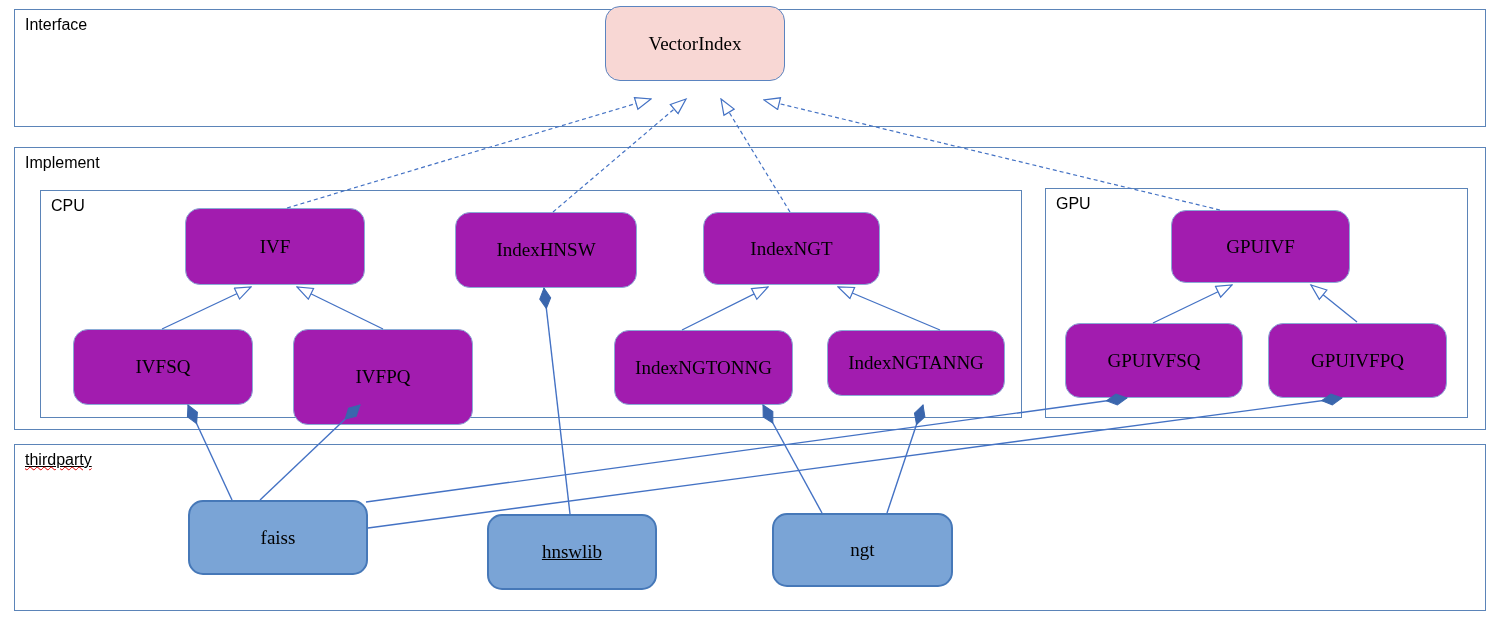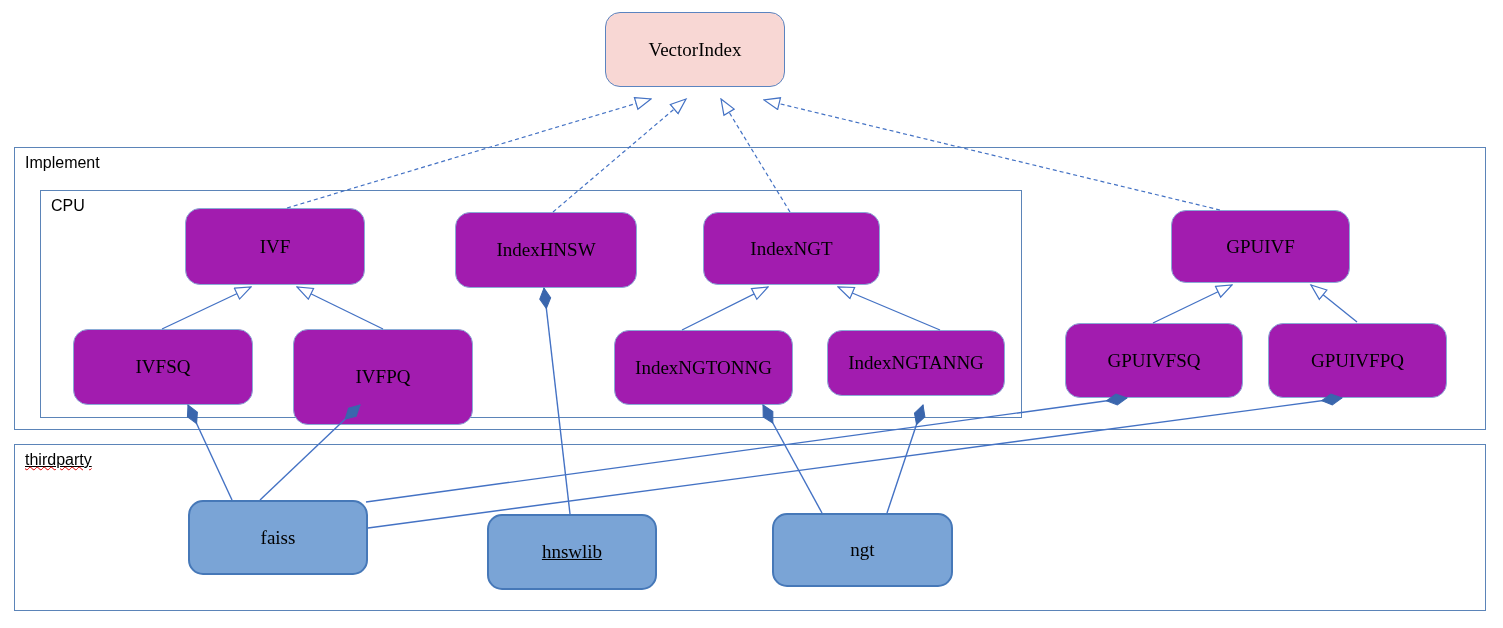--- a/index.html
+++ b/index.html
@@ -56,36 +56,42 @@
   }
   .edge { stroke: #4472c4; stroke-width: 1.3px; fill: none; }
   .edge-realization { stroke-dasharray: 4 3; stroke-width: 1.2px; }
   .edge-composition { stroke-width: 1.4px; }
 </style>
 </head>
 <body>
 
 <div class="canvas">
 
+  <div class="container" style="left: 14px; top: 9px; width: 1472px; height: 118px;">
+    <span class="clabel">Interface</span>
+  </div>
 
   <div class="container" style="left: 14px; top: 147px; width: 1472px; height: 283px;">
     <span class="clabel">Implement</span>
   </div>
 
   <div class="container" style="left: 40px; top: 190px; width: 982px; height: 228px;">
     <span class="clabel">CPU</span>
   </div>
 
+  <div class="container" style="left: 1045px; top: 188px; width: 423px; height: 230px;">
+    <span class="clabel">GPU</span>
+  </div>
 
   <div class="container" style="left: 14px; top: 444px; width: 1472px; height: 167px;">
     <span class="clabel underlined"><span class="wavy">thirdparty</span></span>
   </div>
 
   <div id="node-layer">
-      <div class="node node-interface" style="left: 605px; top: 12px; width: 180px; height: 75px;">
+      <div class="node node-interface" style="left: 605px; top: 6px; width: 180px; height: 75px;">
         <span>VectorIndex</span>
       </div>
       <div class="node node-impl" style="left: 185px; top: 208px; width: 180px; height: 77px;">
         <span>IVF</span>
       </div>
       <div class="node node-impl" style="left: 455px; top: 212px; width: 182px; height: 76px;">
         <span>IndexHNSW</span>
       </div>
       <div class="node node-impl" style="left: 703px; top: 212px; width: 177px; height: 73px;">
         <span>IndexNGT</span>

